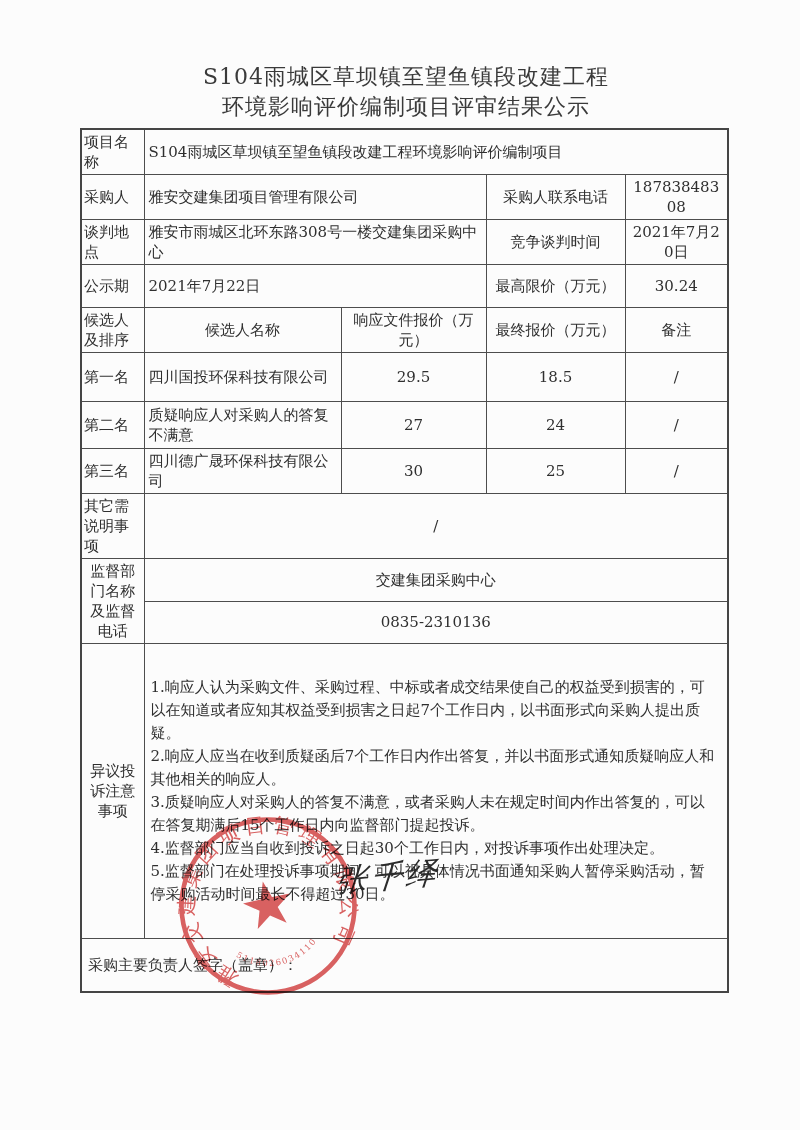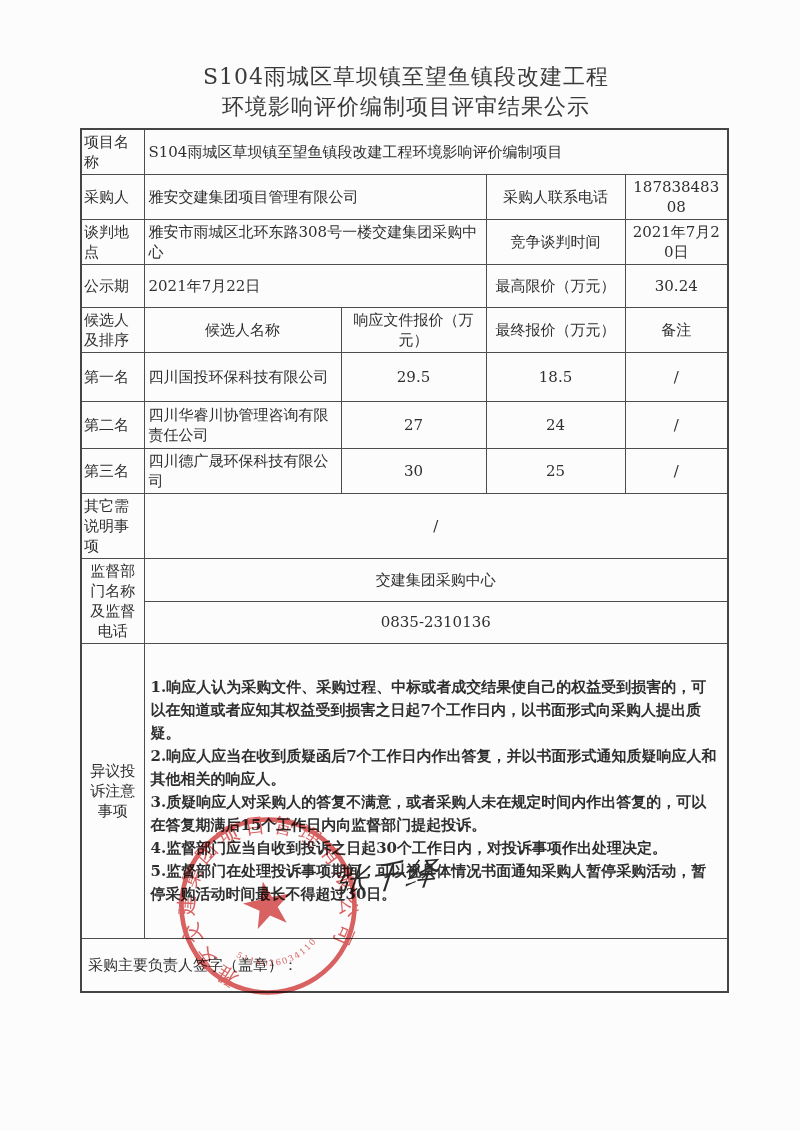--- a/index.html
+++ b/index.html
@@ -19,21 +19,21 @@
   }
   td {
     border:1px solid #4d4d4d;
     font-size:15px; line-height:20px;
     padding:2px 4px; vertical-align:middle;
     word-break:break-all;
   }
   td.lbl { padding:2px 1px 2px 2px; }
   td.c { text-align:center; }
   td.lblc { text-align:center; padding:2px 1px; }
-  .notice-cell { padding:6px 10px 6px 6px;font-weight:bold; }
+  .notice-cell { padding:6px 10px 6px 6px; }
   .notice-cell p { margin:0; font-size:15px; line-height:23px; }
   .notice-wrap { }
   .sig-cell { padding:6px 4px 6px 6px; font-size:15px; }
 
   
   .overlay { position:absolute; left:0; top:0; width:800px; height:1130px; pointer-events:none; }
   .stamp {
     position:absolute; left:175px; top:813px; width:186px; height:186px;
     transform:rotate(-12deg);
     mix-blend-mode:multiply; opacity:0.88;
@@ -94,21 +94,21 @@
   </tr>
   <tr style="height:49px">
     <td class="lbl">第一名</td>
     <td>四川国投环保科技有限公司</td>
     <td class="c">29.5</td>
     <td class="c">18.5</td>
     <td class="c">/</td>
   </tr>
   <tr style="height:47px">
     <td class="lbl">第二名</td>
-    <td>四川华睿川协管理咨询有限责任公司</td>
+    <td>质疑响应人对采购人的答复不满意</td>
     <td class="c">27</td>
     <td class="c">24</td>
     <td class="c">/</td>
   </tr>
   <tr style="height:43px">
     <td class="lbl">第三名</td>
     <td>四川德广晟环保科技有限公司</td>
     <td class="c">30</td>
     <td class="c">25</td>
     <td class="c">/</td>

